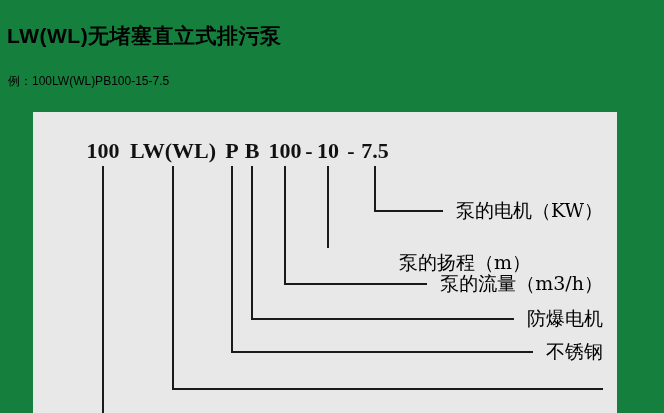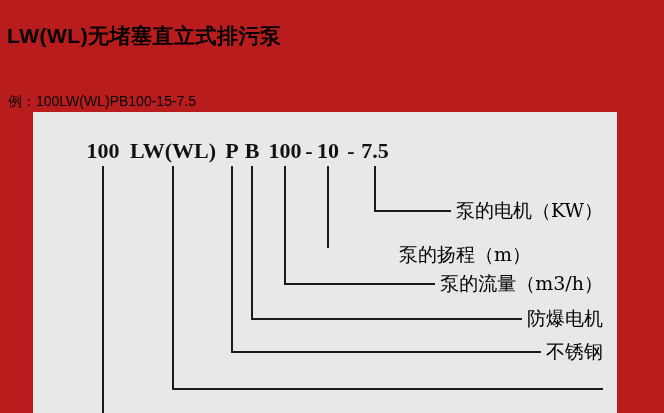--- a/index.html
+++ b/index.html
@@ -1,28 +1,28 @@
 <!DOCTYPE html>
 <html><head>
 <meta charset="utf-8">
 <style>
   * { margin: 0; padding: 0; box-sizing: border-box; }
   html, body { width: 664px; height: 413px; background: #ffffff; overflow: hidden; }
   body { font-family: "Liberation Sans", sans-serif; color: #000; }
 
-  .page { position: relative; width: 664px; height: 413px; background: #b91c1c; }
+  .page { position: relative; width: 664px; height: 413px; background: #15803d; }
 
   .title {
     position: absolute; left: 7px; top: 22px;
     font-size: 21px; font-weight: bold; color: #000;
     letter-spacing: 0.5px;
   }
   .example {
     position: absolute; left: 8px; top: 73px;
-    font-size: 14px; color: #000; margin-top: 20px;
+    font-size: 12px; color: #000;
   }
 
   .diagram {
     position: absolute; left: 33px; top: 112px;
     width: 584px; height: 301px;
     background: #e8e8e8;
   }
 
   .code { position: absolute; top: 26px; left: 0; width: 100%; height: 30px; }
   .code .part {
@@ -47,21 +47,21 @@
   .v-head { left: 294px; height: 82px; }
   .v-flow { left: 251px; height: 118px; }
   .v-exp  { left: 218px; height: 153px; }
   .v-ss   { left: 198px; height: 186px; }
   .v-lw   { left: 139px; height: 223px; }
   .v-dia  { left: 69px;  height: 247px; }
 
   .callout {
     position: absolute; right: 14px;
     height: 26px;
-    display: flex; align-items: center; gap: 5px;
+    display: flex; align-items: center; gap: 13px;
   }
   .callout .line { flex: 1; height: 0; border-top: 2px solid #1a1a1a; }
   .callout .label {
     font-family: "DejaVu Serif", serif;
     font-size: 19px; color: #000; white-space: nowrap;
   }
   .c1 { top: 86px;  left: 341px; }
   .c2 { top: 123px; left: 294px; flex-direction: column; }
   .c3 { top: 159px; left: 251px; }
   .c4 { top: 194px; left: 218px; text-align: center; }

